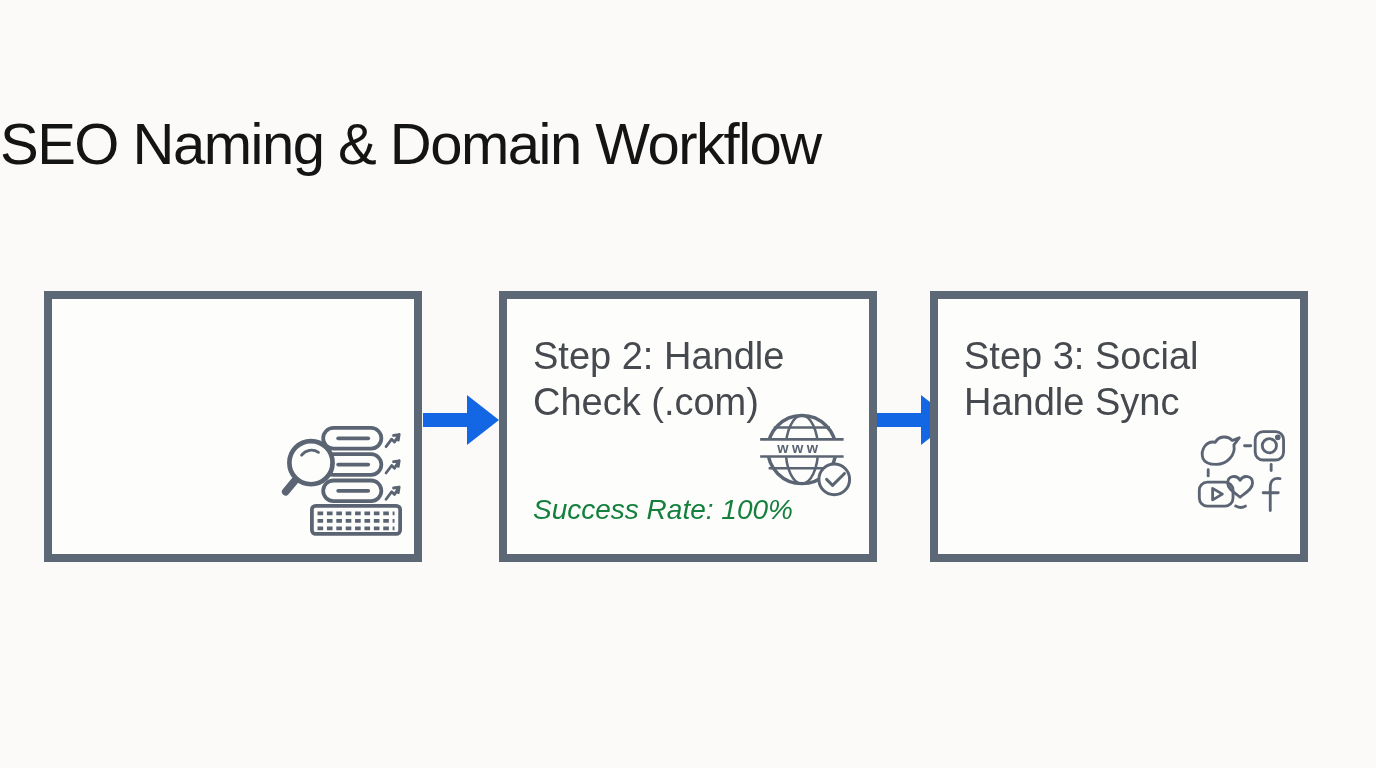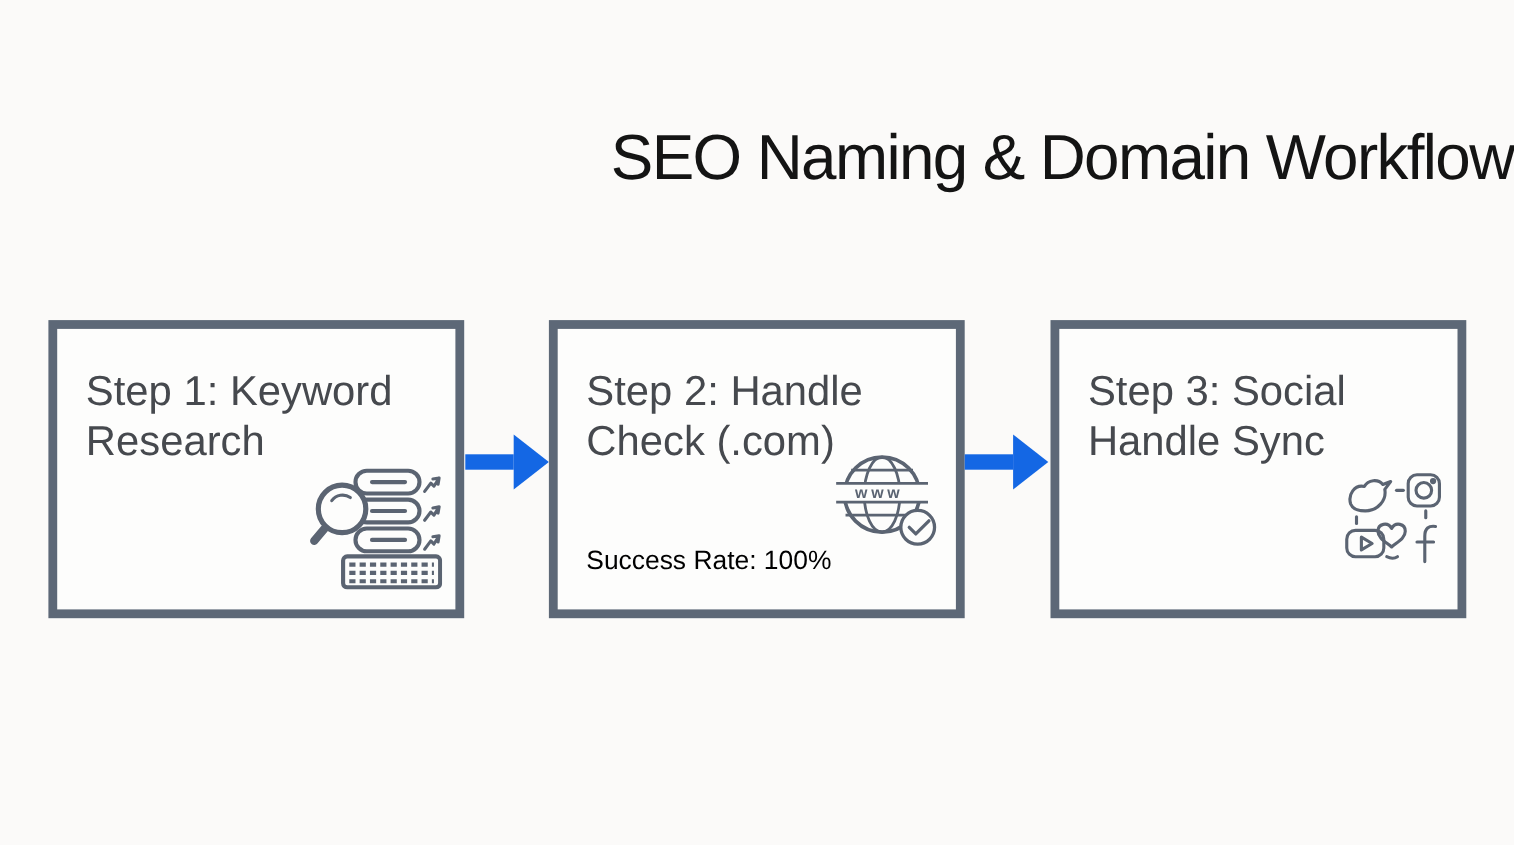--- a/index.html
+++ b/index.html
@@ -3,37 +3,37 @@
 <meta charset="utf-8">
 <style>
   html,body{margin:0;padding:0;}
   body{
     width:1376px;height:768px;position:relative;overflow:hidden;
     background:#fbfaf9;
     font-family:"Liberation Sans","DejaVu Sans",sans-serif;
   }
   .title{
     position:absolute;top:74px;left:0;width:1376px;
-    text-align:right;font-size:58px;line-height:62px;letter-spacing:-1.5px;
+    text-align:left;font-size:58px;line-height:62px;letter-spacing:-1.5px;
     color:#141414;font-weight:400;white-space:nowrap;
   }
   .step-box{
     position:absolute;top:291px;width:378px;height:271px;
     box-sizing:border-box;border:8px solid #5d6877;background:#fdfdfc;
   }
   .step-box.s1{left:44px;}
   .step-box.s2{left:499px;}
-  .step-box.s3{left:955px;}
+  .step-box.s3{left:930px;}
   .step-label{
     position:absolute;left:26px;top:34px;width:290px;
     font-size:38px;line-height:46px;color:#46494e;font-weight:400;
   }
   .step-detail{
     position:absolute;left:26px;bottom:26px;white-space:nowrap;
-    font-size:24px;line-height:36px;color:#000000;font-weight:400;
+    font-size:28px;line-height:36px;color:#15803d;font-weight:400;font-style:italic;
   }
   .icon-wrap{position:absolute;text-align:center;}
   .s1 .icon-wrap{right:12px;bottom:18px;}
   .s2 .icon-wrap{right:14px;top:108px;}
   .s3 .icon-wrap{right:12px;top:128px;}
   .arrow{
     position:absolute;top:395px;width:76px;height:50px;
     display:flex;align-items:center;
   }
   .arrow.a1{left:423px;}
@@ -48,21 +48,20 @@
   .glyph-text{font-family:"Liberation Sans","DejaVu Sans",sans-serif;font-weight:bold;}
 </style>
 </head>
 <body>
 
 <div>
 
   <h1 class="title">SEO Naming &amp; Domain Workflow</h1>
 
   <div class="step-box s1">
-    <div class="step-label">Step 1: Keyword Research</div>
     <div class="icon-wrap">
       <svg width="122" height="111" viewBox="0 0 130 118">
         <g fill="none" stroke="#5b6472" stroke-width="4" stroke-linecap="round" stroke-linejoin="round">
           <g>
             <rect x="46" y="3" width="62" height="22" rx="11"></rect>
             <rect x="46" y="31" width="62" height="22" rx="11"></rect>
             <rect x="46" y="59" width="62" height="22" rx="11"></rect>
             <line x1="62" y1="14" x2="94" y2="14"></line>
             <line x1="62" y1="42" x2="94" y2="42"></line>
             <line x1="62" y1="70" x2="94" y2="70"></line>

